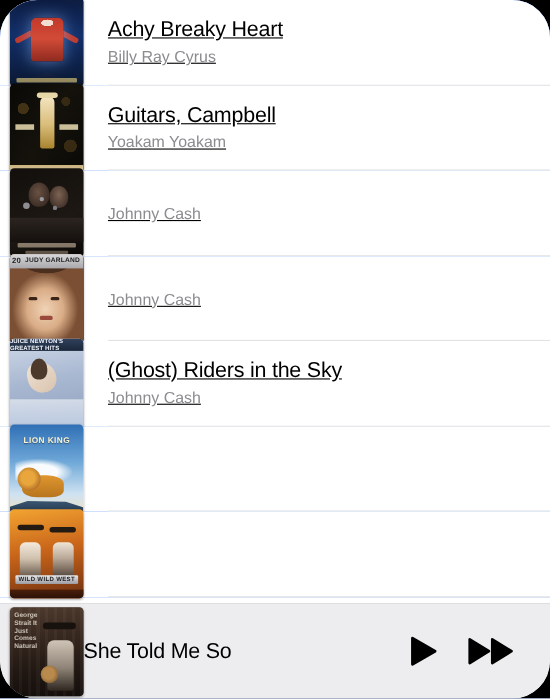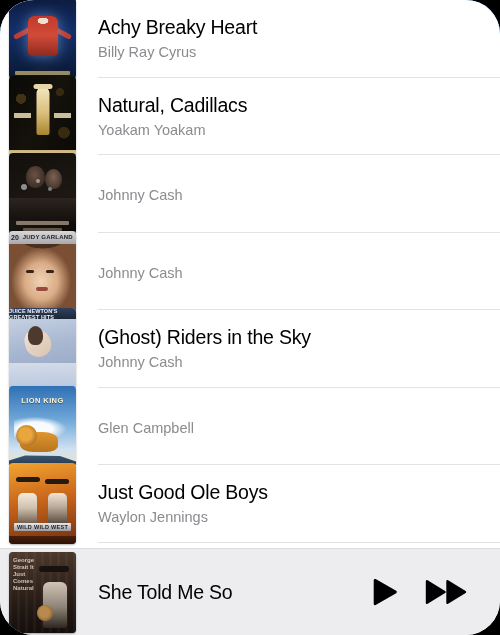--- a/index.html
+++ b/index.html
@@ -30,20 +30,21 @@
     border-radius: 34px;
     overflow: hidden;
     display: flex;
     flex-direction: column;
   }
 
   
   .list {
     flex: 0 0 auto;
     background: #3b82f6;
+    text-decoration: underline;
   }
 
   .row {
     position: relative;
     display: flex;
     align-items: center;
     height: 77.5px;
     background: #ffffff;
     padding-left: 9px;
     box-sizing: border-box;
@@ -110,21 +111,20 @@
     display: flex;
     align-items: center;
     padding-left: 9px;
     box-sizing: border-box;
     border-top: 1px solid #dcdcde;
     border-bottom-left-radius: 34px;
     border-bottom-right-radius: 34px;
   }
 
   .nowplaying .np-title {
-    margin-left: 22px;
     font-size: 19.5px;
     color: #000000;
     letter-spacing: -0.2px;
     flex: 1 1 auto;
     white-space: nowrap;
   }
 
   .controls {
     display: flex;
     align-items: center;
@@ -404,21 +404,21 @@
           <div class="inner">
             <div class="swirl"></div>
             <div class="man"></div>
             <div class="hat"></div>
             <div class="txtl"></div>
               <div class="txtr"></div>
             <div class="base"></div>
           </div>
         </div>
         <div class="meta">
-          <div class="title">Natural, Cadillacs</div>
+          <div class="title">Guitars, Campbell</div>
           <div class="artist">Yoakam Yoakam</div>
         </div>
         <div class="sep"></div>
       </div>
 
       <div class="row">
         <div class="art cov-cash">
           <div class="inner">
             <div class="h1"></div>
               <div class="h2"></div>
@@ -476,41 +476,36 @@
         <div class="art cov-lion">
           <div class="inner">
             <div class="cloud"></div>
             <div class="ttl">LION KING</div>
             <div class="lionbody"></div>
             <div class="mane"></div>
             <div class="rock"></div>
           </div>
         </div>
         <div class="meta">
-          <div class="artist">Glen Campbell</div>
         </div>
         <div class="sep"></div>
       </div>
 
       <div class="row">
         <div class="art cov-west">
           <div class="inner">
             <div class="manA"></div>
               <div class="manB"></div>
             <div class="hatA"></div>
               <div class="hatB"></div>
             <div class="logo">
                 <span>WILD WILD WEST</span>
               </div>
             <div class="foot"></div>
           </div>
-        </div>
-        <div class="meta">
-          <div class="title">Just Good Ole Boys</div>
-          <div class="artist">Waylon Jennings</div>
         </div>
         <div class="sep"></div>
       </div>
 
     </div>
 
     <div class="nowplaying">
       <div class="art cov-strait">
         <div class="inner">
           <div class="bg"></div>

